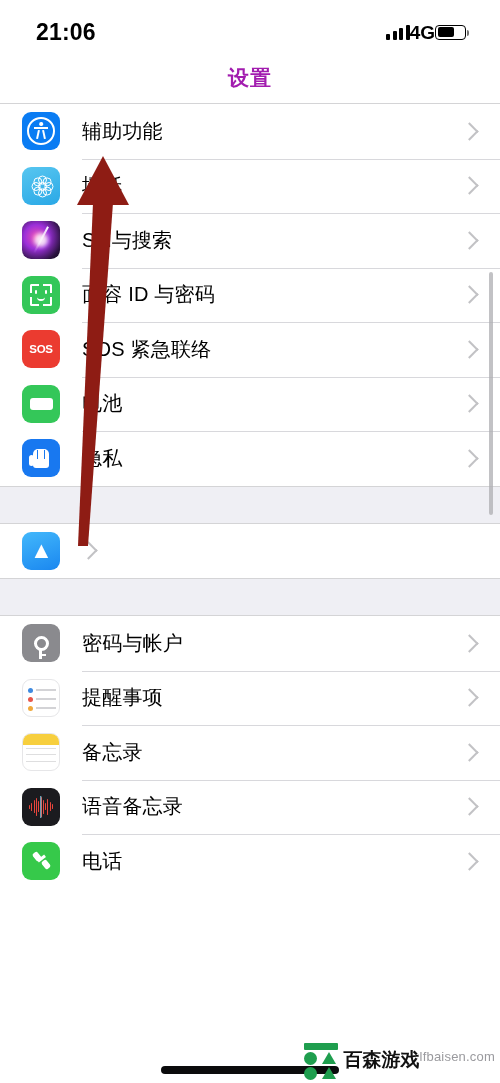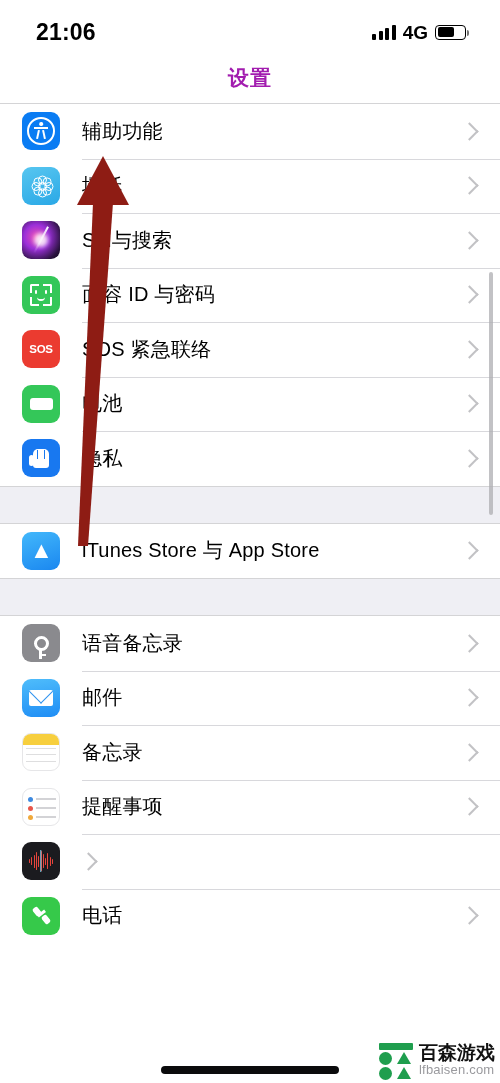--- a/index.html
+++ b/index.html
@@ -35,21 +35,20 @@
     font-size: 23px;
     font-weight: bold;
     letter-spacing: 0.2px;
     color: #000;
     line-height: 1;
     margin-top: 4px;
   }
   .status-right {
     display: flex;
     align-items: center;
-    gap: 7px;
     margin-top: 4px;
   }
   .signal-bars {
     display: flex;
     align-items: flex-end;
     gap: 2.5px;
     height: 15px;
   }
   .signal-bars i {
     display: block;
@@ -327,21 +326,21 @@
   .wm-logo {
     width: 34px; height: 34px;
     display: grid;
     grid-template-columns: 1fr 1fr;
     grid-template-rows: 7px 1fr 1fr;
     gap: 2px;
   }
   .wm-bar { grid-column: 1 / span 2; background:#1f9e4e; border-radius:1px; }
   .wm-circ { width:13px; height:13px; border-radius:50%; background:#1f9e4e; }
   .wm-tri { width:0; height:0; border-left:7px solid transparent; border-right:7px solid transparent; border-bottom:12px solid #1f9e4e; }
-  .wm-text { display:flex; flex-direction:column; line-height:1.05; }
+  .wm-text { display:flex; line-height:1.05; }
   .wm-title { font-size:19px; font-weight:bold; color:#111; letter-spacing:0px; }
   .wm-url { font-size:13px; color:#9a9a9e; letter-spacing:0.2px; }
 </style>
 </head>
 <body>
 
 <div class="phone">
 
   <div class="statusbar">
     <div class="status-time">21:06</div>
@@ -442,46 +441,30 @@
           <div class="row-label">隐私</div>
           <div class="chevron"></div>
         </div>
       </div>
       <div class="gap"></div>
       <div class="group">
         <div class="row">
           <div class="row-icon ic-appstore">
             <span class="appstore-a">▲</span>
           </div>
-          <div class="row-label">iTunes Store 与 App Store</div>
           <div class="chevron"></div>
         </div>
       </div>
       <div class="gap"></div>
       <div class="group">
         <div class="row">
           <div class="row-icon ic-passwords">
             <div class="key-shape"></div>
           </div>
-          <div class="row-label">语音备忘录</div>
-          <div class="chevron"></div>
-        </div>
-        <div class="row">
-          <div class="row-icon ic-mail">
-            <div class="env"></div>
-          </div>
-          <div class="row-label">邮件</div>
-          <div class="chevron"></div>
-        </div>
-        <div class="row">
-          <div class="row-icon ic-notes">
-            <div class="notes-top"></div>
-            <div class="notes-lines"></div>
-          </div>
-          <div class="row-label">备忘录</div>
+          <div class="row-label">密码与帐户</div>
           <div class="chevron"></div>
         </div>
         <div class="row">
           <div class="row-icon ic-reminders">
             <div style="position:absolute;inset:0">
               <div class="rem-row" style="top:8px">
                 <span class="dot" style="background:#3f8ae0"></span>
                 <span class="line"></span>
               </div>
               <div class="rem-row" style="top:17px">
@@ -491,36 +474,45 @@
               <div class="rem-row" style="top:26px">
                 <span class="dot" style="background:#f0a93c"></span>
                 <span class="line"></span>
               </div>
             </div>
           </div>
           <div class="row-label">提醒事项</div>
           <div class="chevron"></div>
         </div>
         <div class="row">
+          <div class="row-icon ic-notes">
+            <div class="notes-top"></div>
+            <div class="notes-lines"></div>
+          </div>
+          <div class="row-label">备忘录</div>
+          <div class="chevron"></div>
+        </div>
+        <div class="row">
           <div class="row-icon ic-voicememos">
             <div class="vm-wave">
               <i style="height:4px"></i>
               <i style="height:8px"></i>
               <i style="height:13px"></i>
               <i style="height:18px"></i>
               <i style="height:11px"></i>
               <i style="height:20px"></i>
               <i style="height:14px"></i>
               <i style="height:7px"></i>
               <i style="height:16px"></i>
               <i style="height:9px"></i>
               <i style="height:5px"></i>
               <span class="vm-line"></span>
             </div>
           </div>
+          <div class="row-label">语音备忘录</div>
           <div class="chevron"></div>
         </div>
         <div class="row">
           <div class="row-icon ic-phone">
             <div class="handset">
               <span></span>
             </div>
           </div>
           <div class="row-label">电话</div>
           <div class="chevron"></div>

